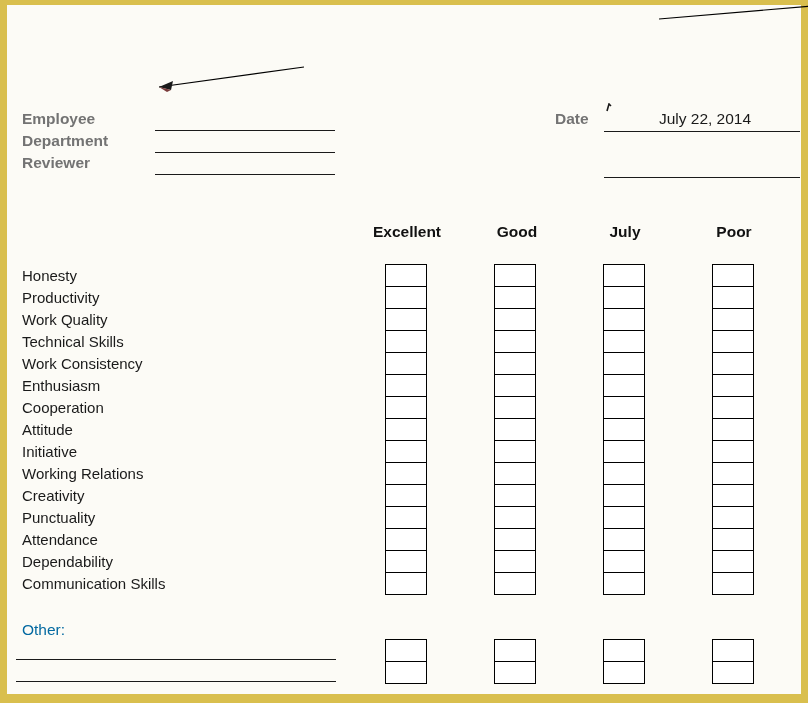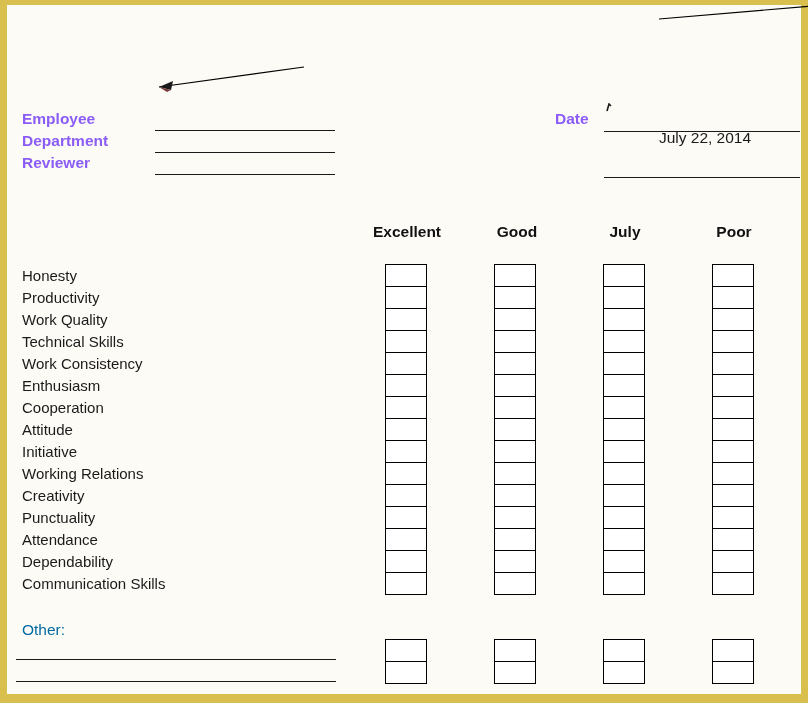--- a/index.html
+++ b/index.html
@@ -64,30 +64,29 @@
   .annot {
     position: absolute;
     pointer-events: none;
   }
 
   
   .field-label {
     position: absolute;
     font-size: 15.5px;
     font-weight: bold;
-    color: #8b5cf6;
+    color: #737373;
     white-space: nowrap;
   }
   .field-value {
     position: absolute;
     font-size: 15.5px;
     color: #1a1a1a;
     white-space: nowrap;
     text-align: center;
-    margin-top: 19px;
   }
   .rule {
     position: absolute;
     height: 0;
     border-bottom: 1.5px solid #1a1a1a;
   }
 
   
   .col-head {
     position: absolute;

